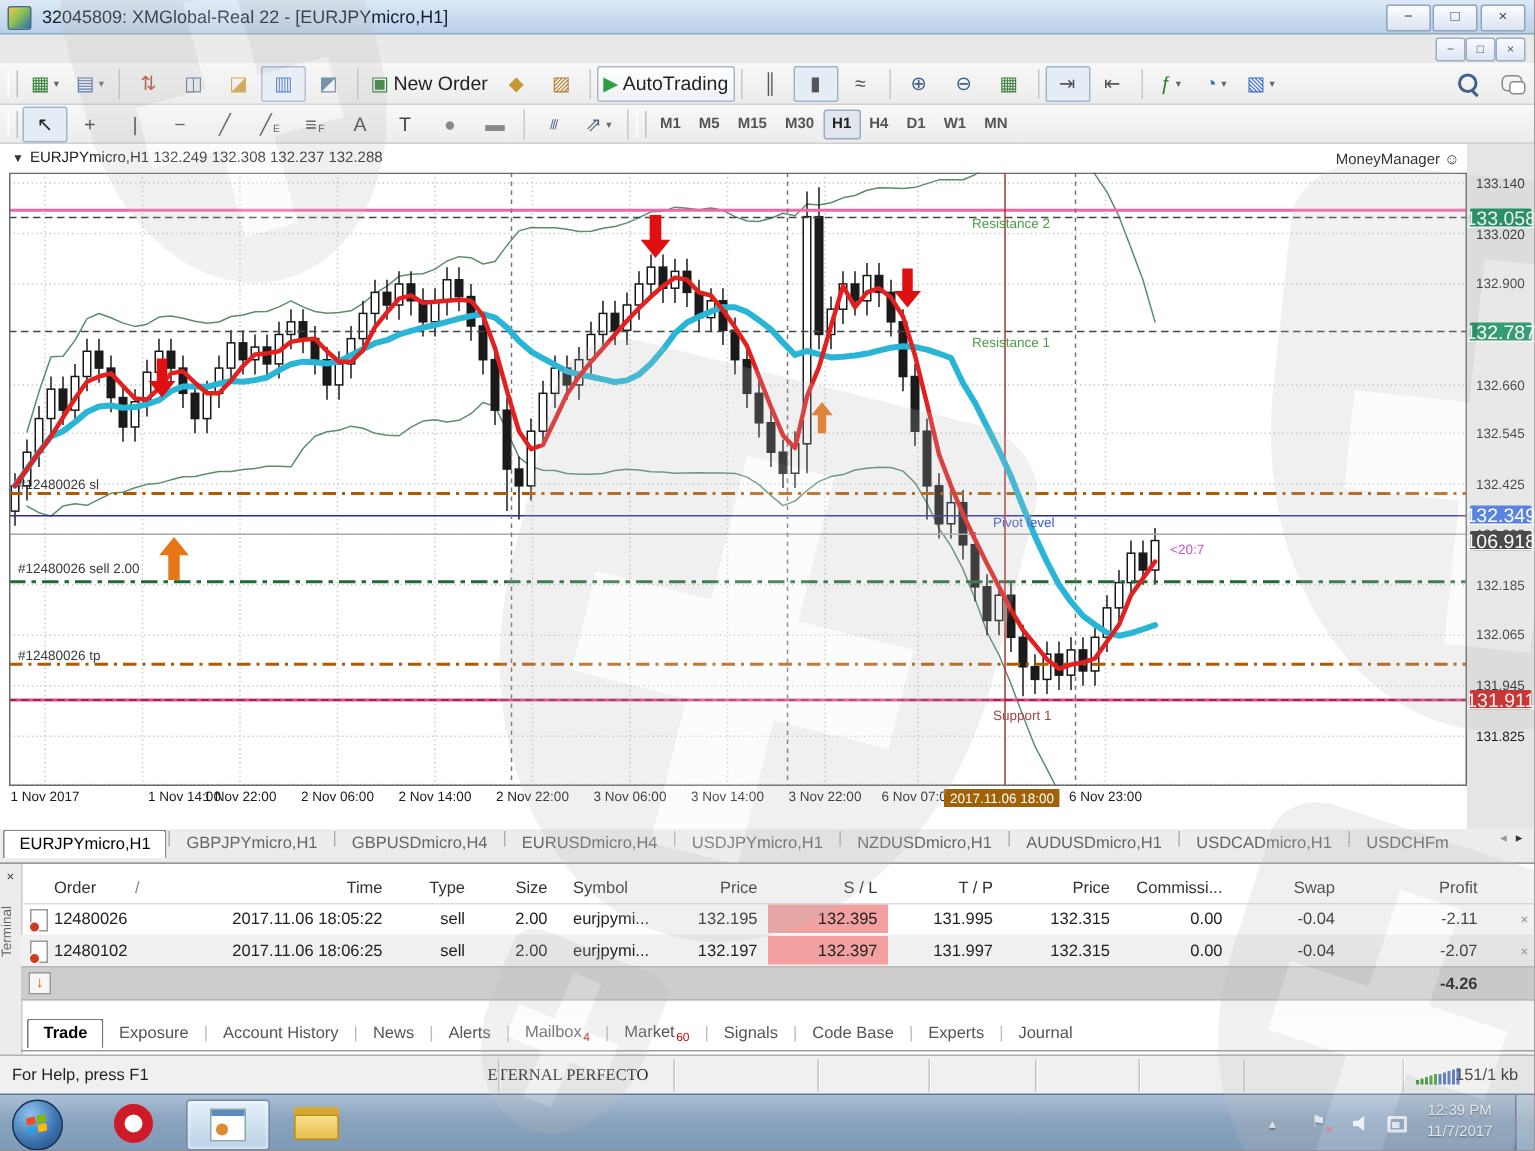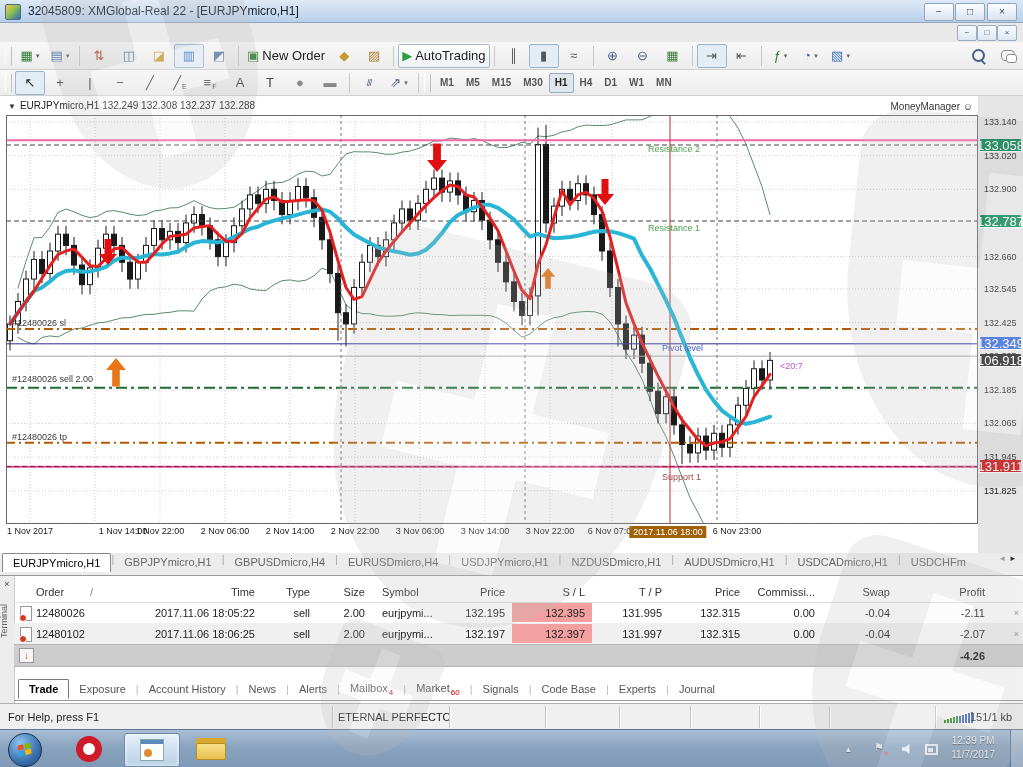--- a/index.html
+++ b/index.html
@@ -691,21 +691,21 @@
         <span class="term-tab-sep">|</span>
         <div class="term-tab"><span>Experts</span></div>
         <span class="term-tab-sep">|</span>
         <div class="term-tab"><span>Journal</span></div>
       </div>
     <div id="term-tabs-line"></div>
   </div>
 
   <div id="statusbar" class="abs">
     <div class="sb-text" style="left:8px;">For Help, press F1</div>
-    <div class="sb-text" style="left:338px;">ETERNAL PERFECTO</div>
+    <div class="sb-text" style="left:325px;font-family:Liberation Serif, serif;">ETERNAL PERFECTO</div>
     <div id="traffic">
         <i style="height: 3px; background: rgb(47, 143, 47);"></i>
         <i style="height: 3.9px; background: rgb(47, 143, 47);"></i>
         <i style="height: 4.8px; background: rgb(47, 143, 47);"></i>
         <i style="height: 5.7px; background: rgb(47, 143, 47);"></i>
         <i style="height: 6.6px; background: rgb(47, 143, 47);"></i>
         <i style="height: 7.5px; background: rgb(58, 98, 176);"></i>
         <i style="height: 8.4px; background: rgb(58, 98, 176);"></i>
         <i style="height: 9.3px; background: rgb(58, 98, 176);"></i>
         <i style="height: 10.2px; background: rgb(58, 98, 176);"></i>

